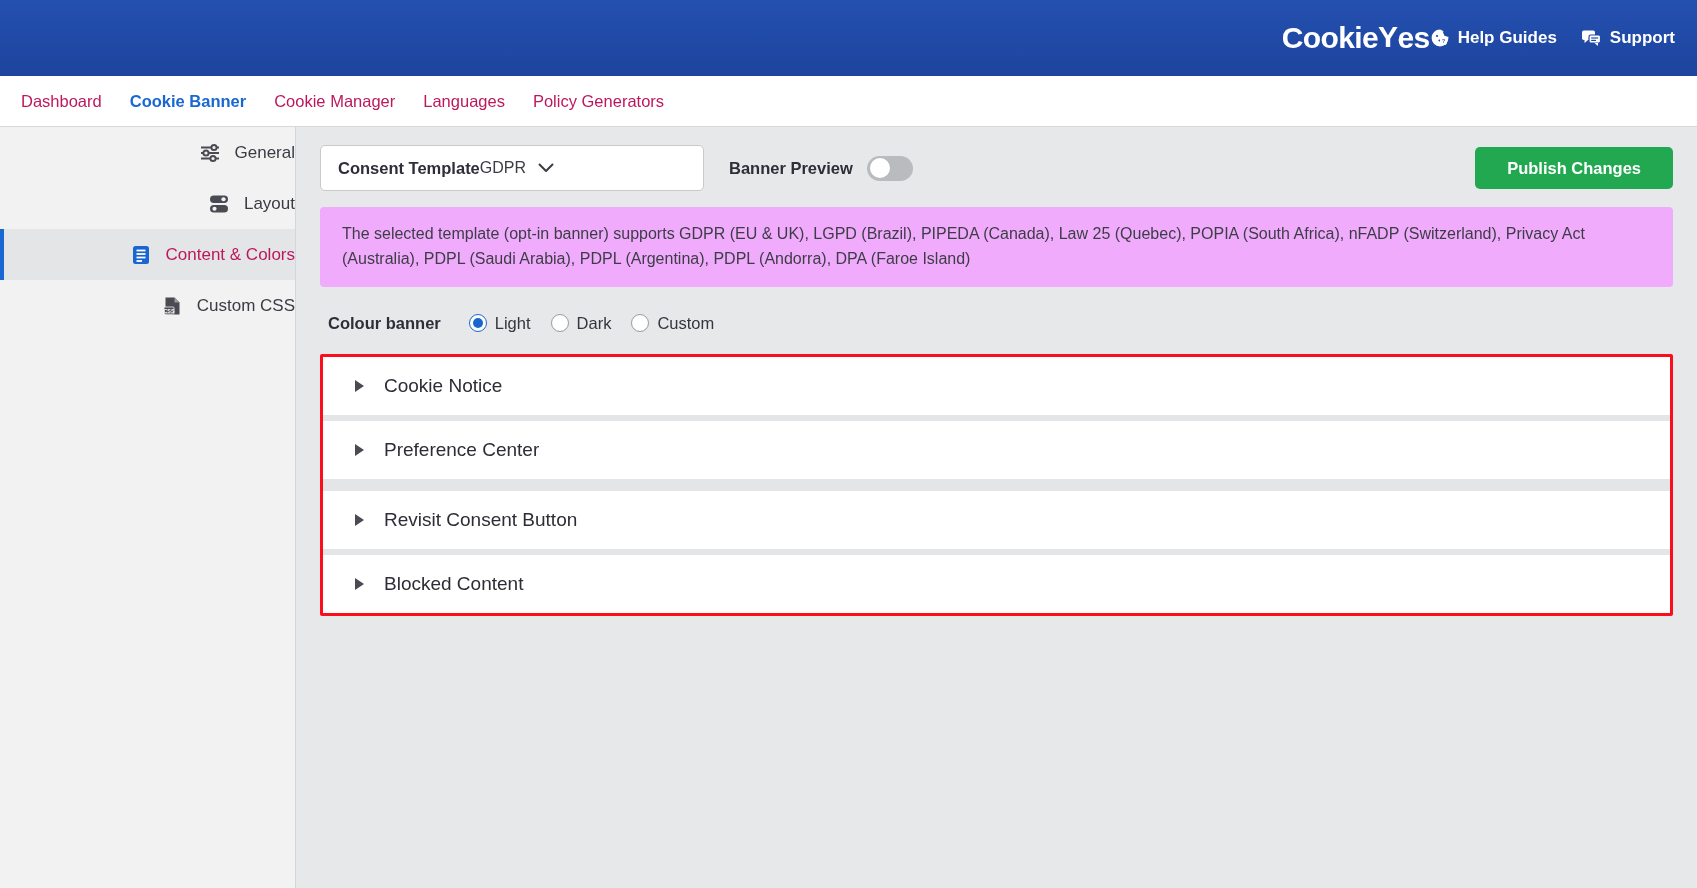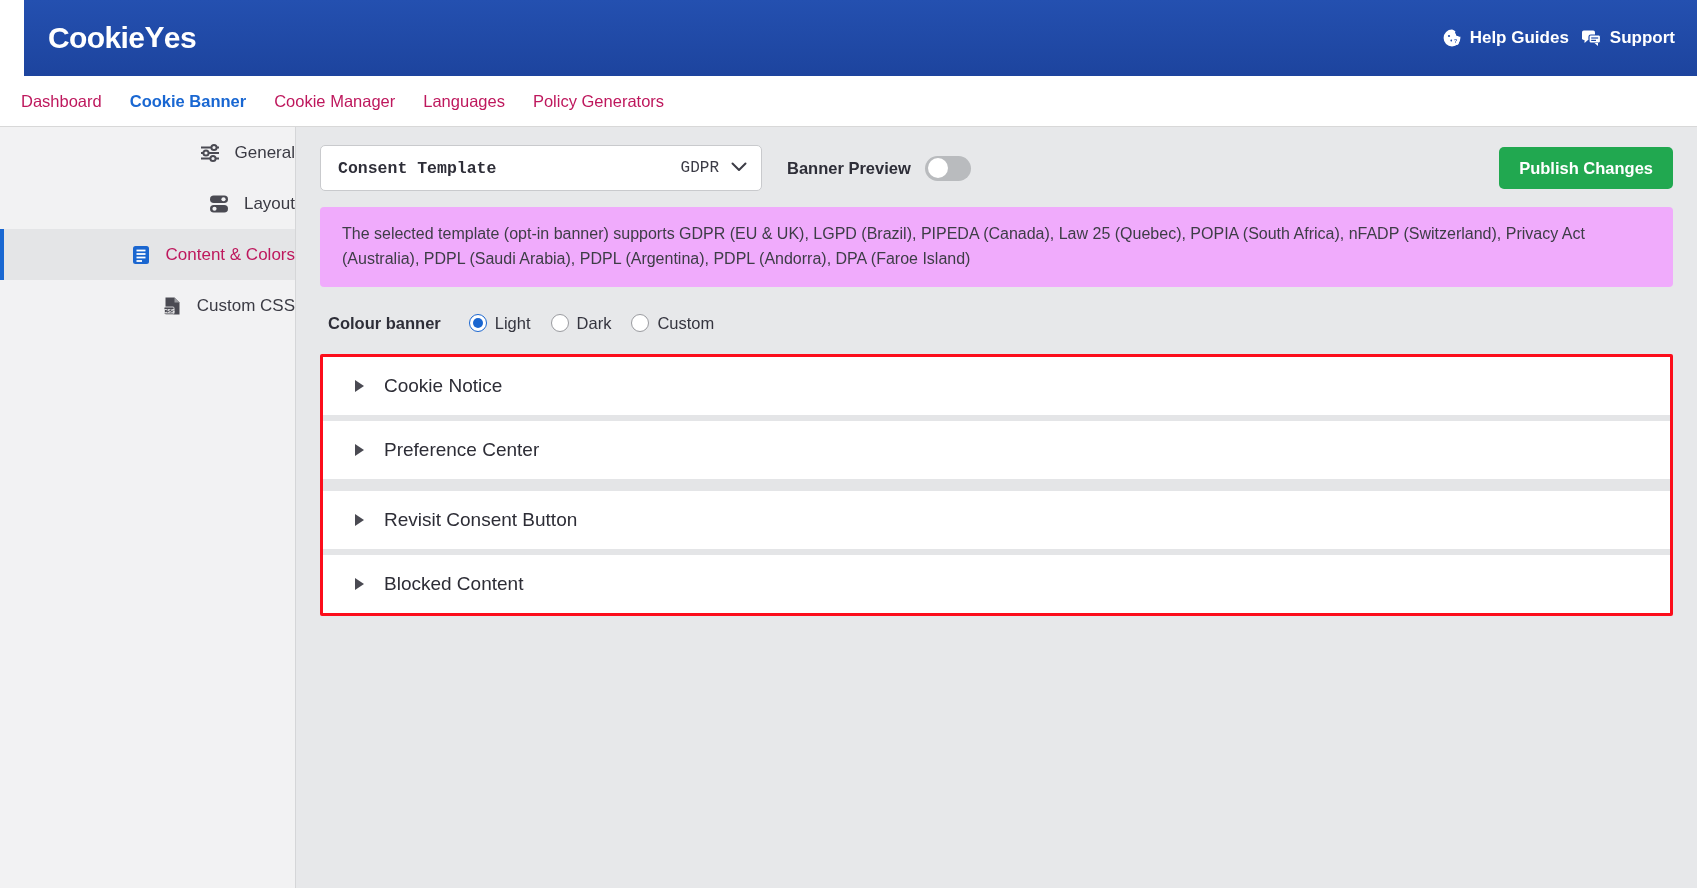--- a/index.html
+++ b/index.html
@@ -11,43 +11,42 @@
     background: #ffffff;
   }
 
   
   .topbar {
     height: 76px;
     background: #1f4aa8;
     background: linear-gradient(180deg, #2450b0 0%, #1d449e 100%);
     display: flex;
     align-items: center;
-    justify-content: space-between;
+    justify-content: flex-end;
     padding: 0 22px 0 24px;
     position: relative;
-    margin-left: 24px;
   }
   .logo {
     color: #ffffff;
     font-size: 30px;
     font-weight: bold;
     letter-spacing: -0.6px;
     display: flex;
     align-items: center;
     line-height: 1;
   }
   .logo .yletter {
     display: inline-block;
     position: relative;
     top: -1px;
   }
   .topbar-right {
     display: flex;
     align-items: center;
-    gap: 12px;
+    gap: 24px;
   }
   .top-link {
     display: flex;
     align-items: center;
     gap: 8px;
     color: #ffffff;
     font-size: 17px;
     font-weight: bold;
     cursor: pointer;
     white-space: nowrap;
@@ -124,31 +123,29 @@
     overflow: hidden;
   }
 
   .toolbar {
     display: flex;
     align-items: center;
     height: 46px;
     margin-bottom: 16px;
   }
   .template-box {
-    width: 442px;
+    width: 384px;
     height: 46px;
     background: #ffffff;
     border: 1px solid #c9cacd;
     border-radius: 5px;
     display: flex;
     align-items: center;
-    justify-content: space-between;
     padding: 0 14px 0 17px;
     cursor: pointer;
-    font-family: Liberation Mono, monospace;
   }
   .template-label {
     font-size: 16.5px;
     font-weight: bold;
     color: #2e2e38;
   }
   .template-value-wrap {
     display: flex;
     align-items: center;
     gap: 12px;
@@ -185,21 +182,21 @@
   }
   .publish-btn {
     margin-left: auto;
     background: #21a850;
     color: #ffffff;
     font-size: 16.5px;
     font-weight: bold;
     border: none;
     border-radius: 5px;
     height: 42px;
-    padding: 0 20px;
+    padding: 0 32px;
     cursor: pointer;
     font-family: "Liberation Sans", sans-serif;
   }
 
   .notice {
     background: #f0abfc;
     border-radius: 4px;
     padding: 14px 22px 16px 22px;
     margin-bottom: 16px;
   }

